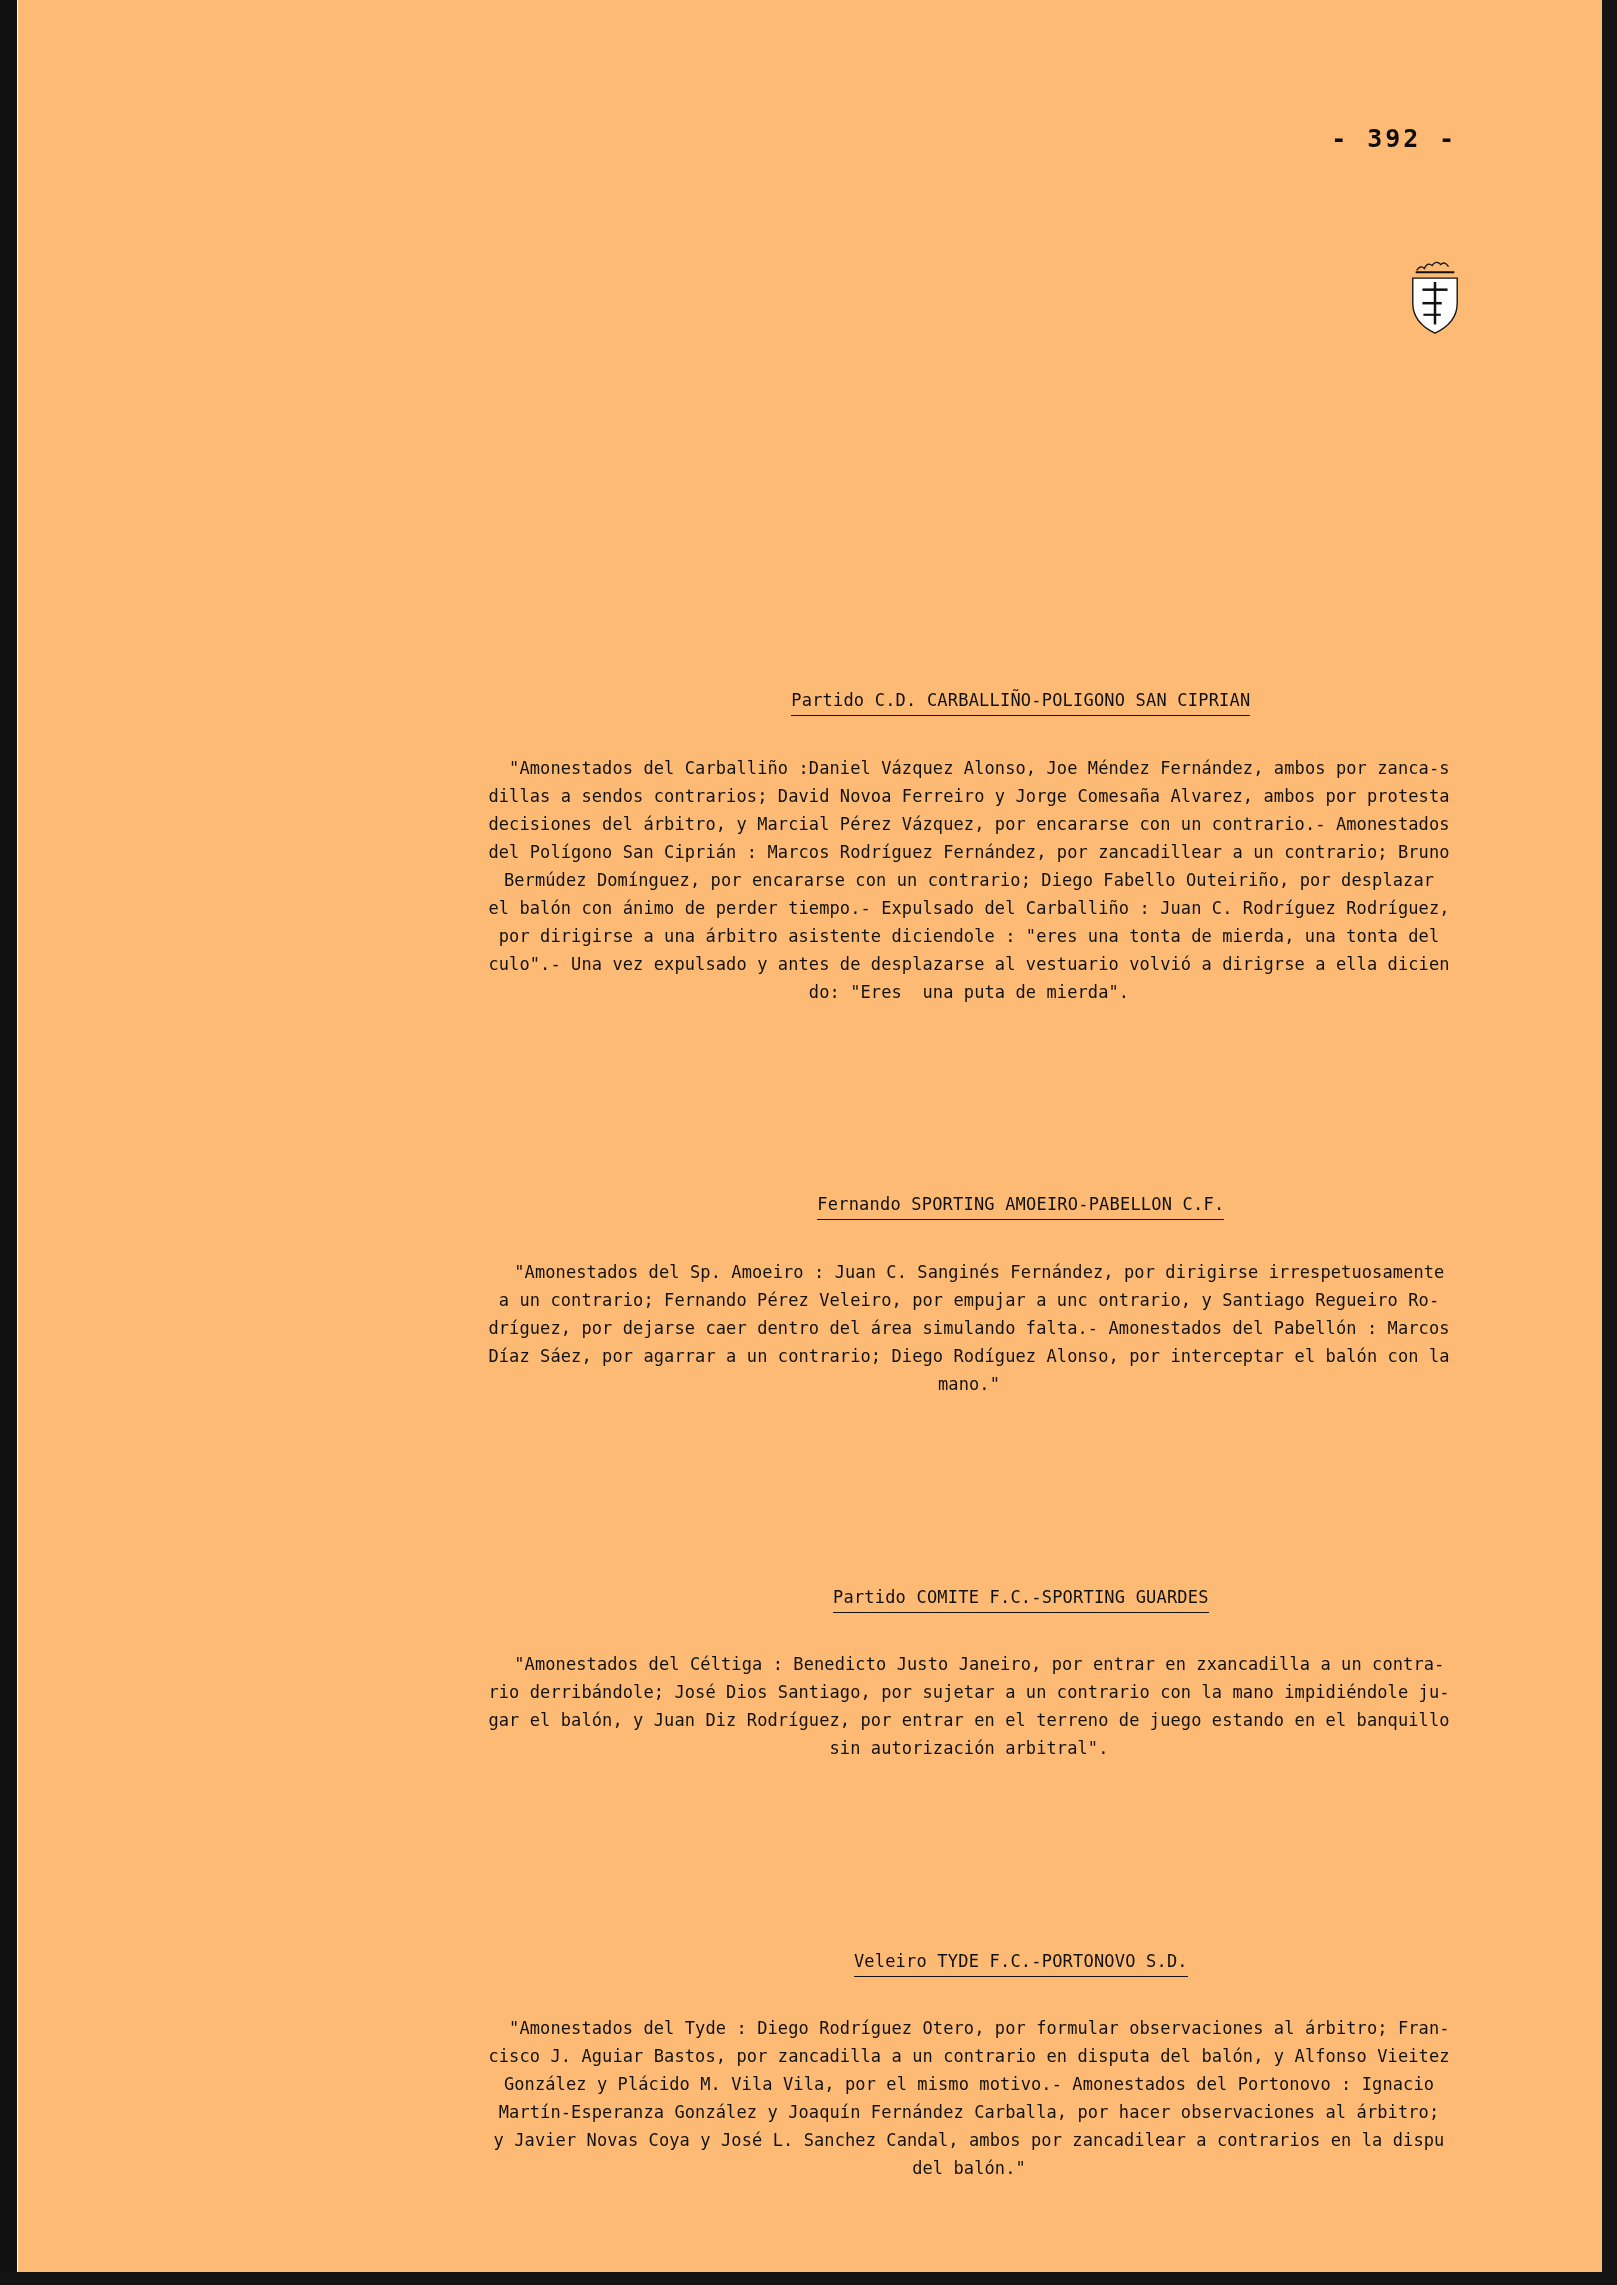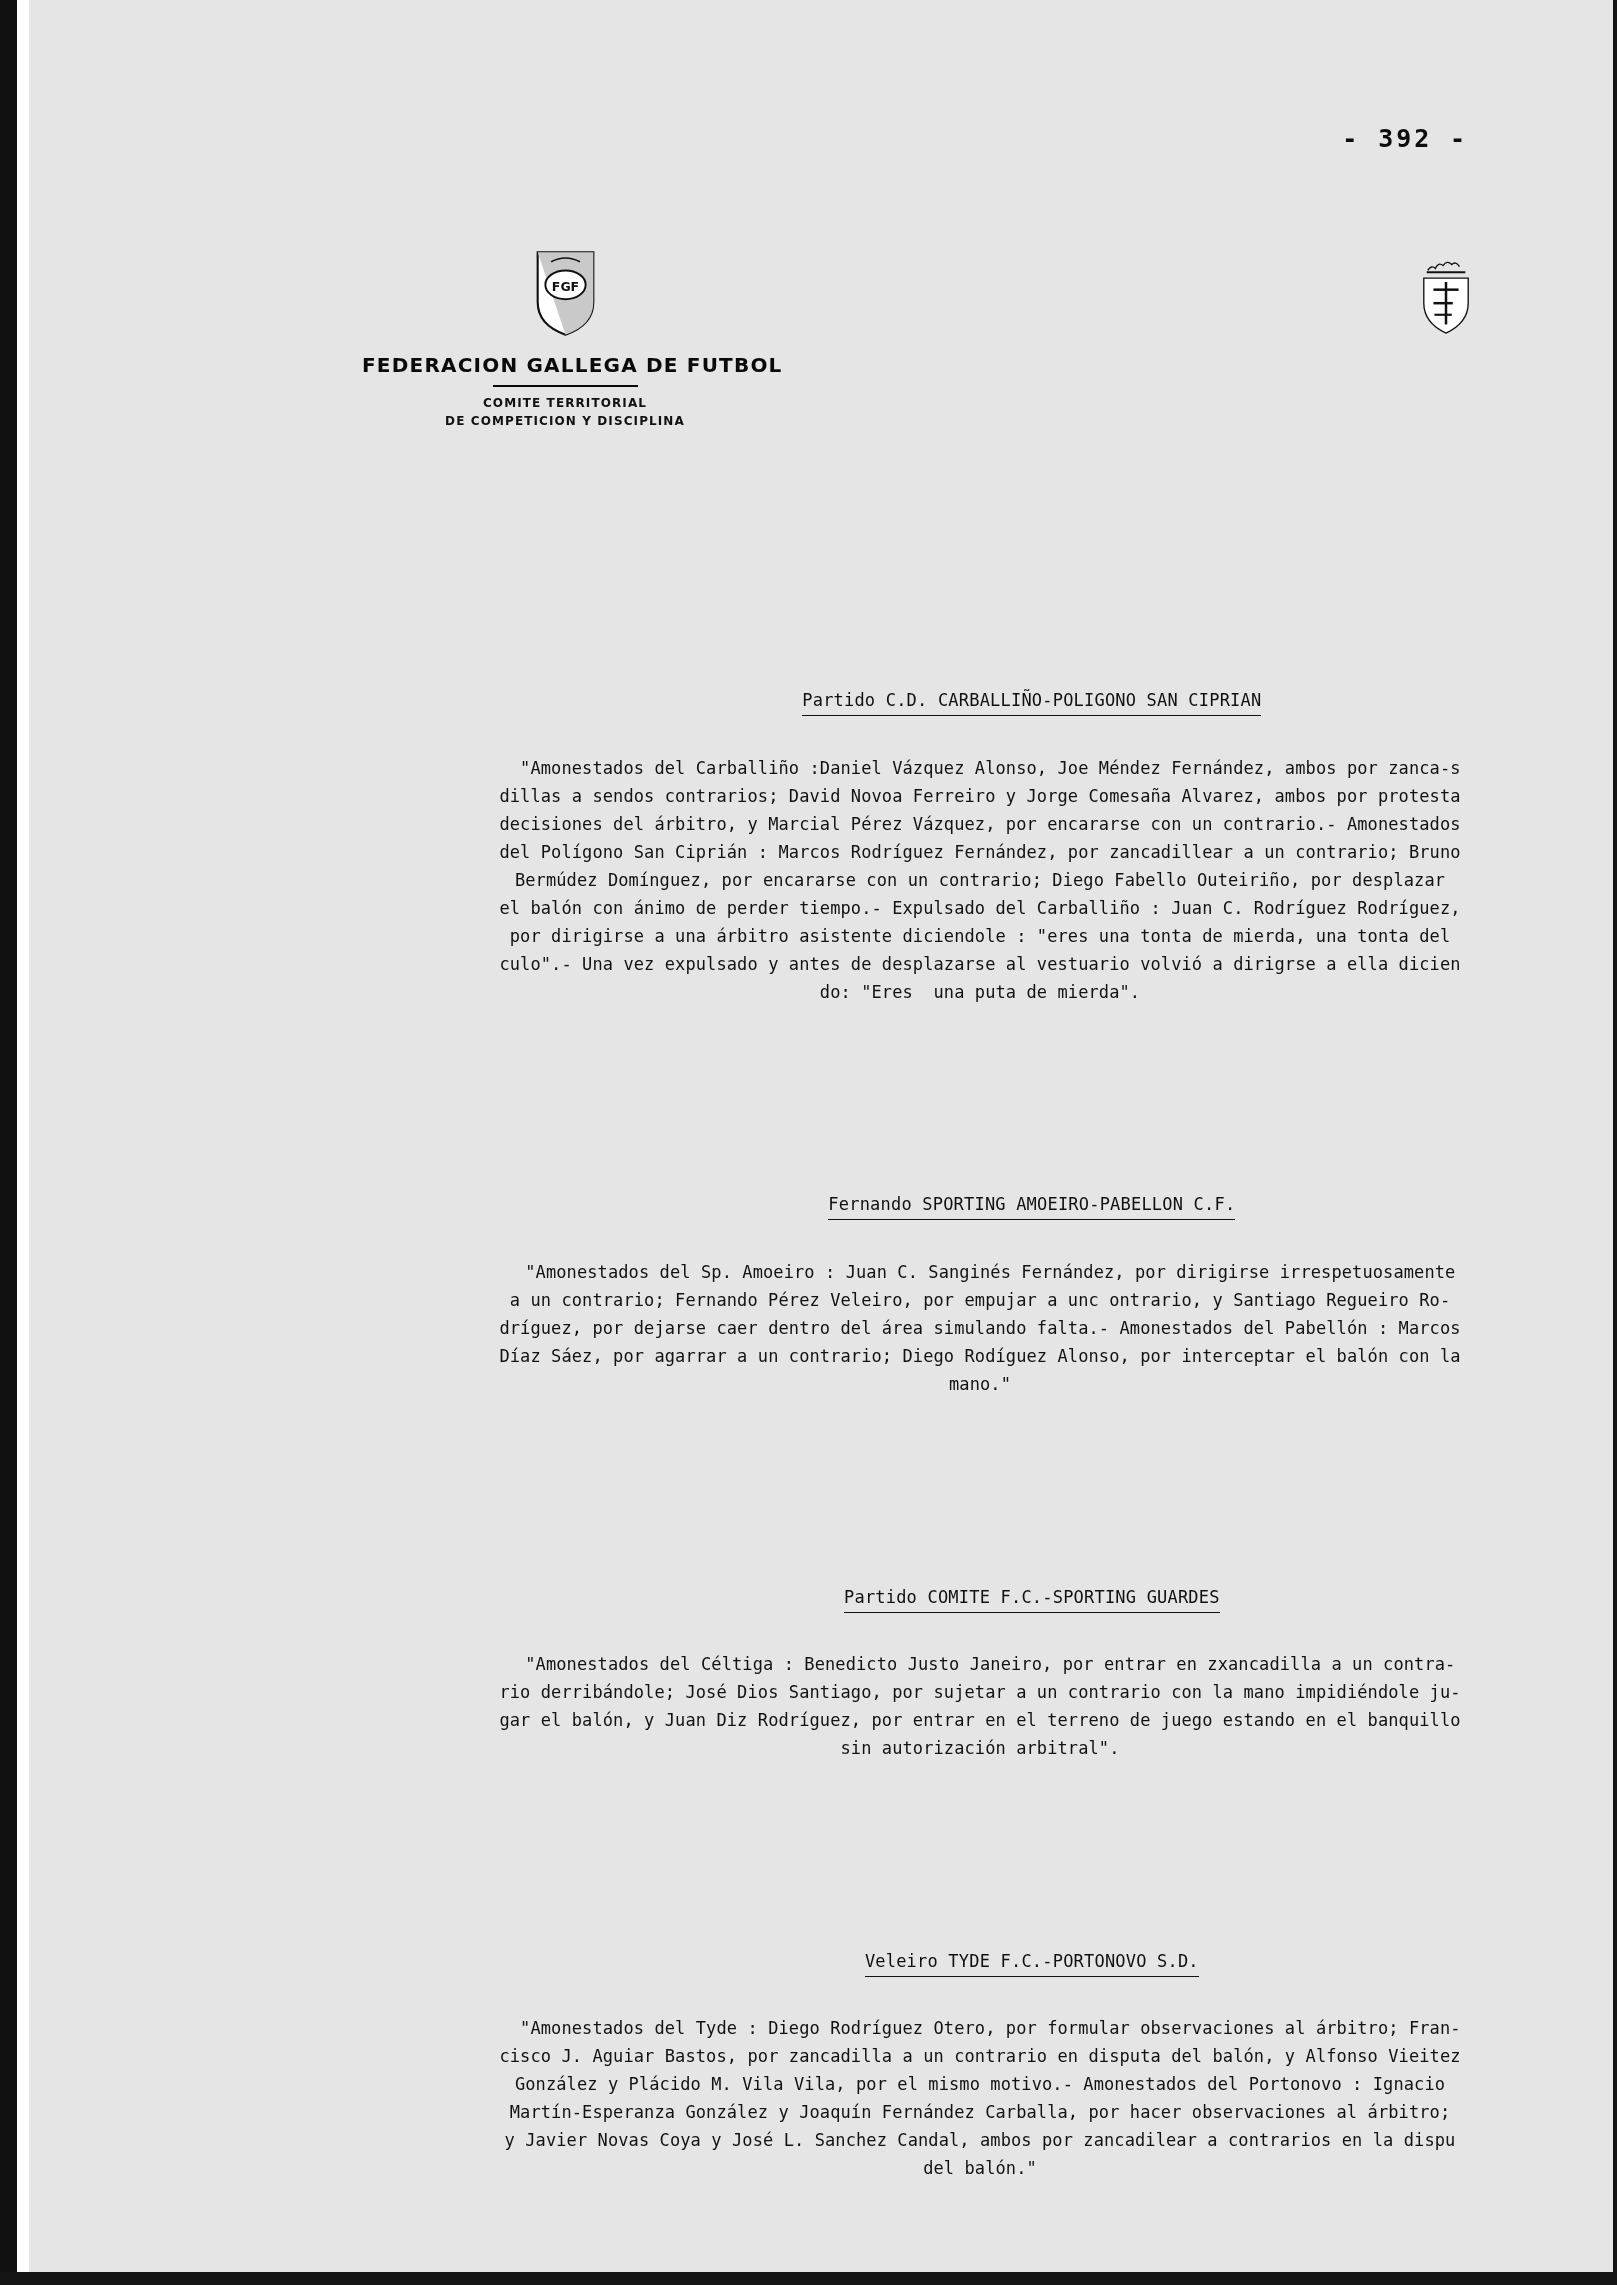--- a/index.html
+++ b/index.html
@@ -33,25 +33,25 @@
     background: #141414;
   }
   .scan-edge-bottom {
     position: absolute;
     left: 0; bottom: 0;
     width: 1617px; height: 13.5px;
     background: #141414;
   }
   .sheet {
     position: absolute;
-    left: 29px;
+    left: 18px;
     top: 0;
     width: 1584px;
     height: 2272px;
-    background: #e5e5e5;
+    background: #fdba74;
   }
   .page-number {
     position: absolute;
     top: 124px;
     right: 145px;
     font-family: "DejaVu Sans Mono", monospace;
     font-size: 25px;
     font-weight: bold;
     letter-spacing: 2.9px;
     color: #0d0d0d;
@@ -144,35 +144,20 @@
           <path d="M13 20 h40" stroke-width="2"></path>
           <path d="M10 26 h46 v26 q0 20 -23 31 q-23 -11 -23 -31 z" fill="#fff"></path>
           <path d="M20 38 h26" stroke-width="2.6"></path>
           <path d="M33 30 v44" stroke-width="2.6"></path>
           <path d="M20 52 h20" stroke-width="2.6"></path>
           <path d="M21 64 h18" stroke-width="2.2"></path>
         </g>
       </svg>
     </div>
 
-    <div class="letterhead">
-      <div class="crest-main">
-        <svg width="71" height="93" viewBox="0 0 74 96" xmlns="http://www.w3.org/2000/svg">
-          <path d="M8 6 h58 v52 q0 24 -29 34 q-29 -10 -29 -34 z" fill="#ffffff" stroke="#111" stroke-width="2.2"></path>
-          <path d="M8 6 h58 v52 q0 24 -29 34 z" fill="#c9c9c9"></path>
-          <ellipse cx="37" cy="40" rx="21" ry="15" fill="#ffffff" stroke="#111" stroke-width="2"></ellipse>
-          <text x="37" y="46" font-family="DejaVu Sans, sans-serif" font-size="13" font-weight="bold" text-anchor="middle" fill="#111">FGF</text>
-          <path d="M22 16 q15 -8 30 0" fill="none" stroke="#111" stroke-width="1.6"></path>
-        </svg>
-      </div>
-      <div class="fed-title">FEDERACION GALLEGA DE FUTBOL</div>
-      <div class="fed-rule"></div>
-      <div class="fed-sub1">COMITE TERRITORIAL</div>
-      <div class="fed-sub2">DE COMPETICION Y DISCIPLINA</div>
-    </div>
 
     <div class="body-text">
 
       <div class="blockwrap">
         <div class="heading">Partido C.D. CARBALLIÑO-POLIGONO SAN CIPRIAN</div>
         <div class="para">  "Amonestados del Carballiño :Daniel Vázquez Alonso, Joe Méndez Fernández, ambos por zanca-s
 dillas a sendos contrarios; David Novoa Ferreiro y Jorge Comesaña Alvarez, ambos por protesta
 decisiones del árbitro, y Marcial Pérez Vázquez, por encararse con un contrario.- Amonestados
 del Polígono San Ciprián : Marcos Rodríguez Fernández, por zancadillear a un contrario; Bruno
 Bermúdez Domínguez, por encararse con un contrario; Diego Fabello Outeiriño, por desplazar

